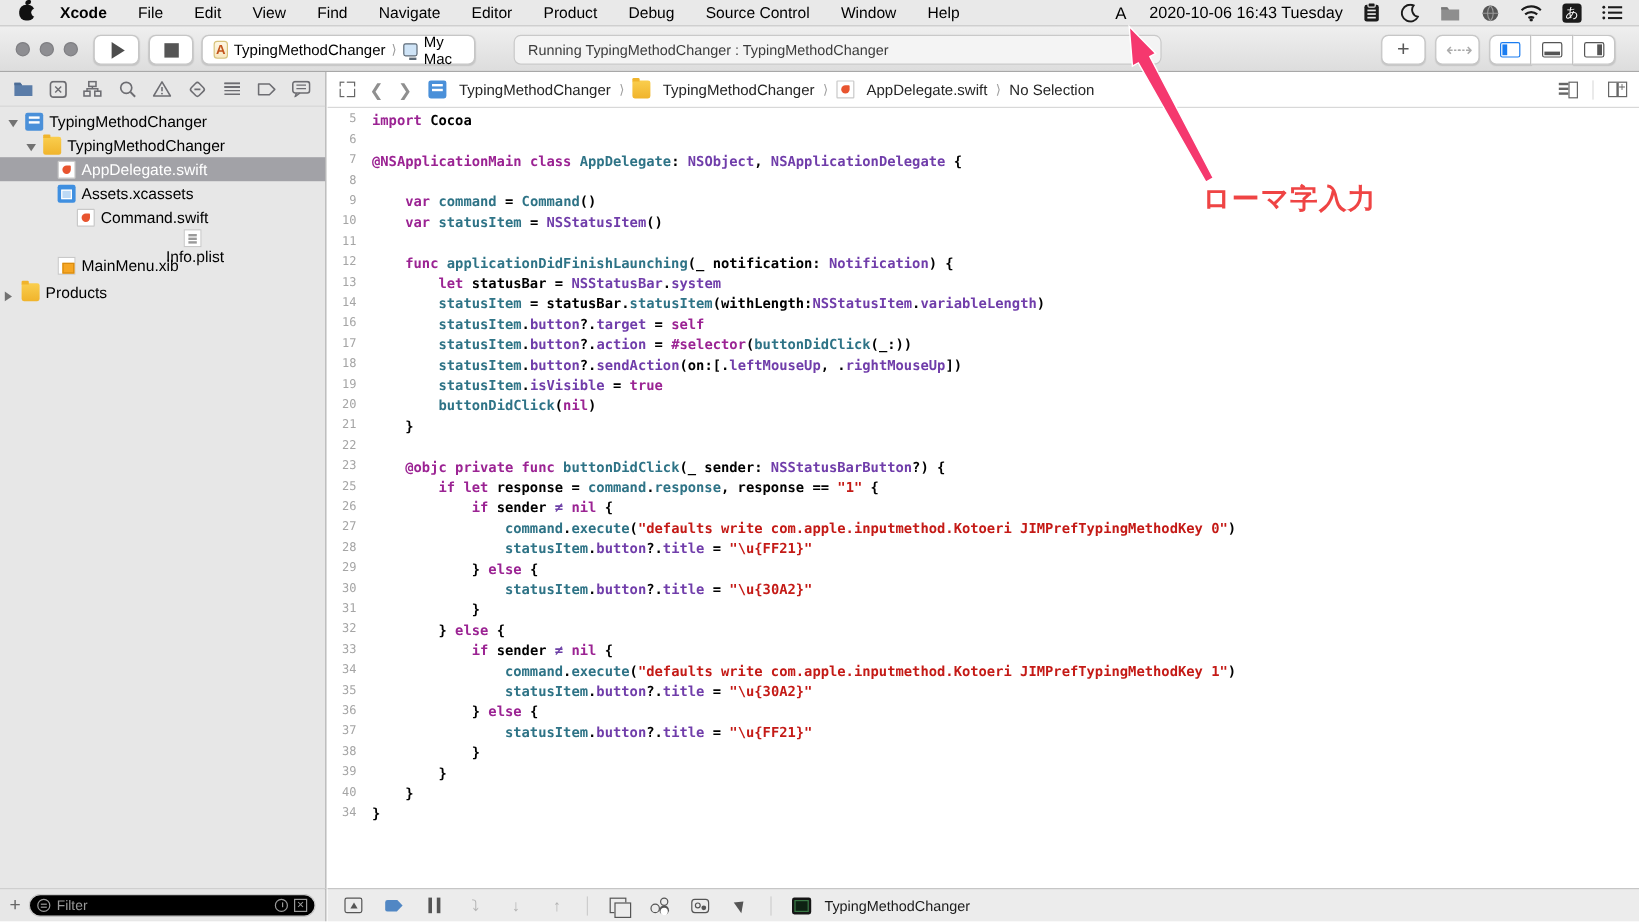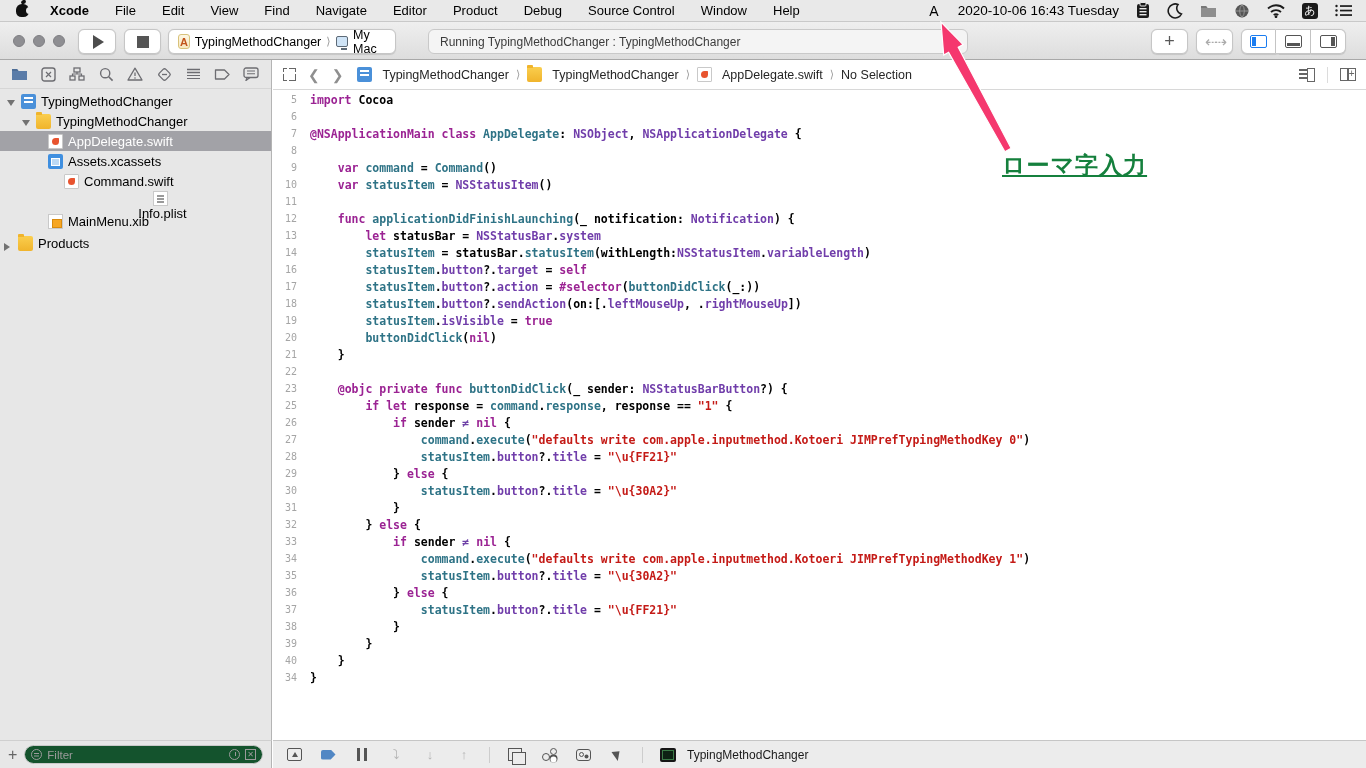--- a/index.html
+++ b/index.html
@@ -104,21 +104,21 @@
   .code-line { height:17px; display:flex; align-items:center; white-space:pre; }
   .ln { width:24px; text-align:right; color:#a5a5a5; font-size:10px; flex:0 0 auto; }
   .code { margin-left:13px; font-weight:bold; }
   .tok-k { color:#9b2393; } .tok-t { color:#2e7386; } .tok-p { color:#703daa; }
   .tok-s { color:#c41a16; } .tok-b { color:#000; } .tok-o { color:#6c3fa6; }
 
   
   .filterbar { position:absolute; left:0; bottom:0; width:272px; height:28px; background:#e7e7e7;
     border-top:1px solid #cfcfcf; border-right:1px solid #b4b4b4; display:flex; align-items:center; padding:0 8px; gap:7px; }
   .fb-plus { color:#666; font-size:16px; }
-  .filter-field { flex:1; height:19px; background:#14532d; border:1px solid #c9c9c9; border-radius:10px;
+  .filter-field { flex:1; height:19px; background:#000000; border:1px solid #c9c9c9; border-radius:10px;
     display:flex; align-items:center; padding:0 6px; gap:5px; color:#9a9a9a; font-size:11.5px; }
   .filter-circle { width:11px; height:11px; border:1px solid #9a9a9a; border-radius:50%; position:relative; flex:0 0 auto;}
   .filter-circle::after{content:"";position:absolute;left:2px;top:3px;right:2px;height:1px;background:#9a9a9a;box-shadow:0 2.5px 0 #9a9a9a;}
   .filter-right { margin-left:auto; display:flex; gap:5px; align-items:center; }
   .clock-ic { width:11px; height:11px; border:1px solid #9a9a9a; border-radius:50%; position:relative;}
   .clock-ic::after{content:"";position:absolute;left:5px;top:2px;width:1px;height:4px;background:#9a9a9a;}
   .boxx-ic { width:11px; height:11px; border:1px solid #9a9a9a; font-size:8px; color:#9a9a9a; display:flex;align-items:center;justify-content:center;}
 
   .debugbar { position:absolute; left:273px; right:0; bottom:0; height:28px; background:#ececec;
     border-top:1px solid #c6c6c6; display:flex; align-items:center; padding:0 12px; gap:16px; }
@@ -468,14 +468,14 @@
   <span class="db-ic">
       <span class="term-ic"></span>
     </span>
   <span class="db-label">TypingMethodChanger</span>
 </div>
 
 <div class="annotation-layer">
   <svg width="1366" height="768" viewBox="0 0 1366 768">
     <polygon points="1011.1,148.3 958.2,47.2 963.1,44.5 941,22 943.7,55.1 948.6,52.4 1004.9,151.7" fill="#f5386e" stroke="#ffffff" stroke-width="1.2"></polygon>
   </svg>
-  <div class="annotation-text" style="color: #15803d; text-decoration: underline;">ローマ字入力</div>
+  <div class="annotation-text" style="color: #ef4444;">ローマ字入力</div>
 </div>
 
 </body></html>

